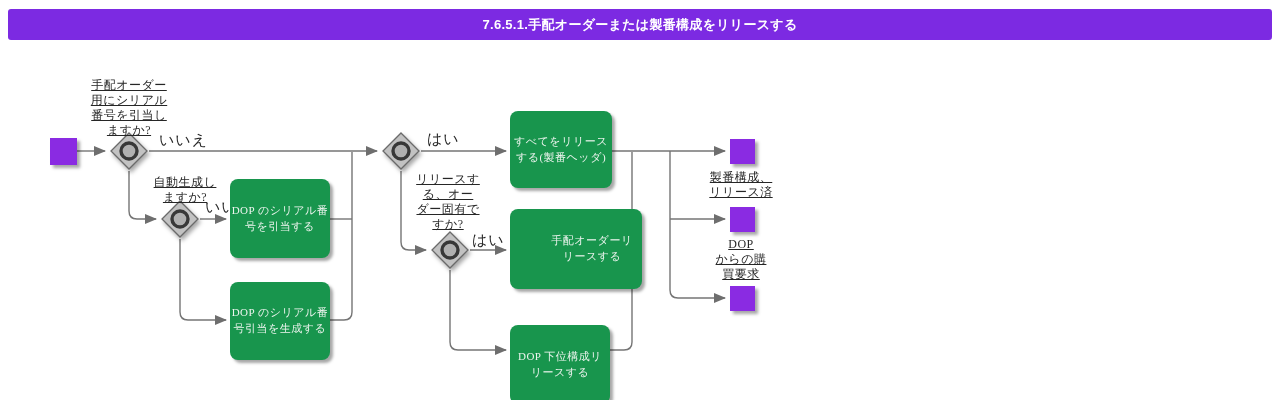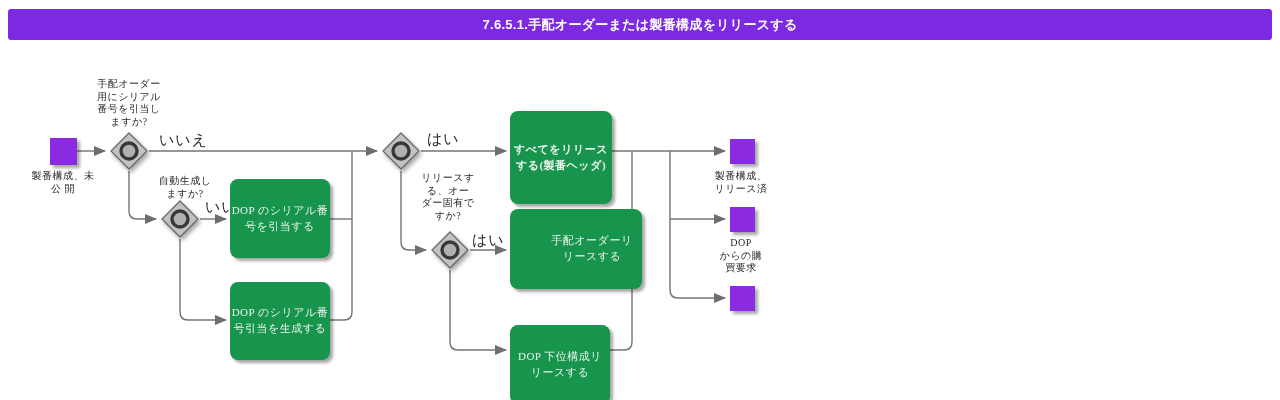--- a/index.html
+++ b/index.html
@@ -21,22 +21,22 @@
     width:25px;height:25px;background:#8a2be2;
     box-shadow:3px 3px 3px rgba(0,0,0,0.35);
   }
   .start-square{width:27px;height:27px;}
   .task{
     background:#18954d;border-radius:8px;box-shadow:3px 3px 3px rgba(0,0,0,0.35);
     display:flex;align-items:center;justify-content:center;text-align:center;
     color:#ecf4ee;font-size:11px;line-height:1.45;letter-spacing:.5px;white-space:pre-line;
   }
   .lbl{
-    position:absolute;z-index:2;text-align:center;font-size:10px;line-height:1.25;
-    letter-spacing:.5px;white-space:pre-line;color:#262626;
+    position:absolute;z-index:2;text-align:center;font-size:12px;line-height:1.25;
+    letter-spacing:.5px;white-space:pre-line;color:#262626;text-decoration:underline;
   }
   .edge-lbl{
     position:absolute;z-index:2;font-size:15px;letter-spacing:1px;color:#262626;white-space:nowrap;
   }
   .gateway{position:absolute;z-index:2;filter:drop-shadow(2px 3px 2px rgba(0,0,0,0.35));}
 </style>
 </head>
 <body>
 
 <div class="canvas">
@@ -65,22 +65,20 @@
       <path d="M 450 270 V 342 Q 450 350 458 350 H 506" marker-end="url(#arw)"></path>
       <path d="M 612 151 H 725" marker-end="url(#arw)"></path>
       <path d="M 610 350 H 624 Q 632 350 632 342 V 152"></path>
       <path d="M 610 250 H 632"></path>
       <path d="M 670 151 V 290 Q 670 298 678 298 H 725" marker-end="url(#arw)"></path>
       <path d="M 670 219 H 725" marker-end="url(#arw)"></path>
     </g>
   </svg>
 
   <div class="node event-square start-square" style="left:50px;top:138px;"></div>
-  <div class="lbl" style="left:13px;top:170px;width:100px;">製番構成、未
-公 開</div>
 
   <svg class="gateway" style="left:109px;top:131px;" width="40" height="40">
     <polygon points="20,2 38,20 20,38 2,20" fill="#c2c2c2" stroke="#6a6a6a" stroke-width="1.3"></polygon>
     <circle cx="20" cy="20" r="8" fill="#b0b0b0" stroke="#383838" stroke-width="3.4"></circle>
   </svg>
   <div class="lbl" style="left:79px;top:78px;width:100px;">手配オーダー
 用にシリアル
 番号を引当し
 ますか?</div>
   <div class="edge-lbl" style="left:159px;top:131px;">いいえ</div>
@@ -106,21 +104,21 @@
   <div class="lbl" style="left:398px;top:172px;width:100px;">リリースす
 る、オー
 ダー固有で
 すか?</div>
   <div class="edge-lbl" style="left:472px;top:231px;">はい</div>
 
   <div class="node task" style="left:230px;top:179px;width:100px;height:79px;">DOP のシリアル番
 号を引当する</div>
   <div class="node task" style="left:230px;top:282px;width:100px;height:78px;">DOP のシリアル番
 号引当を生成する</div>
-  <div class="node task" style="left:510px;top:111px;width:102px;height:93px;font-weight:bold;">すべてをリリース
+  <div class="node task" style="left:510px;top:111px;width:102px;height:77px;">すべてをリリース
 する(製番ヘッダ)</div>
   <div class="node task" style="left:510px;top:209px;width:100px;height:80px;padding-left:32px;">手配オーダーリ
 リースする</div>
   <div class="node task" style="left:510px;top:325px;width:100px;height:79px;">DOP 下位構成リ
 リースする</div>
 
   <div class="node event-square" style="left:730px;top:139px;"></div>
   <div class="lbl" style="left:691px;top:170px;width:100px;">製番構成、
 リリース済</div>
 

